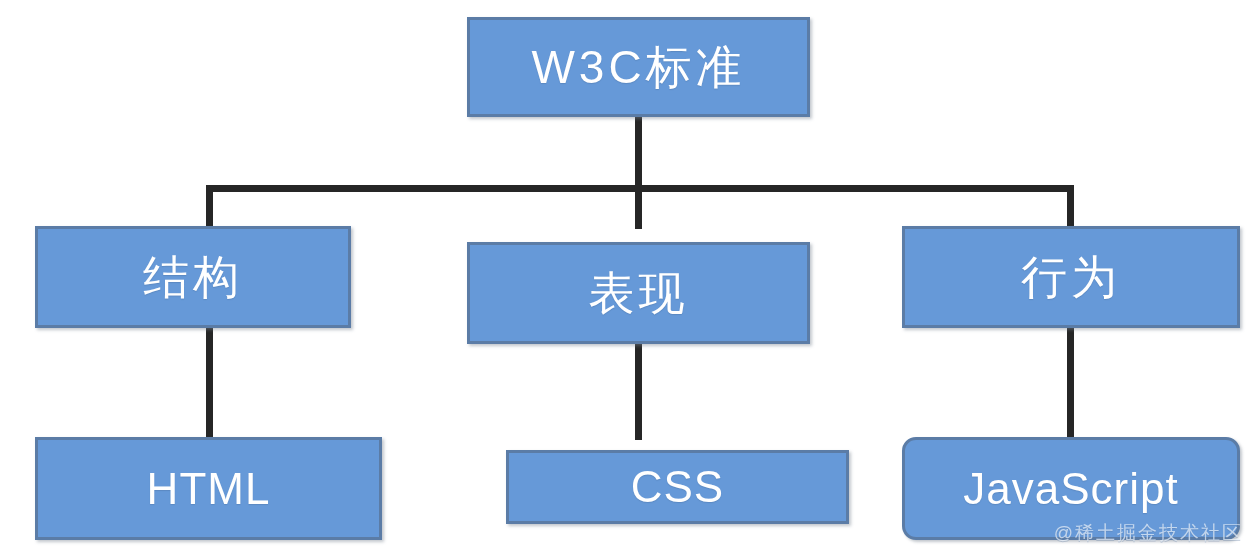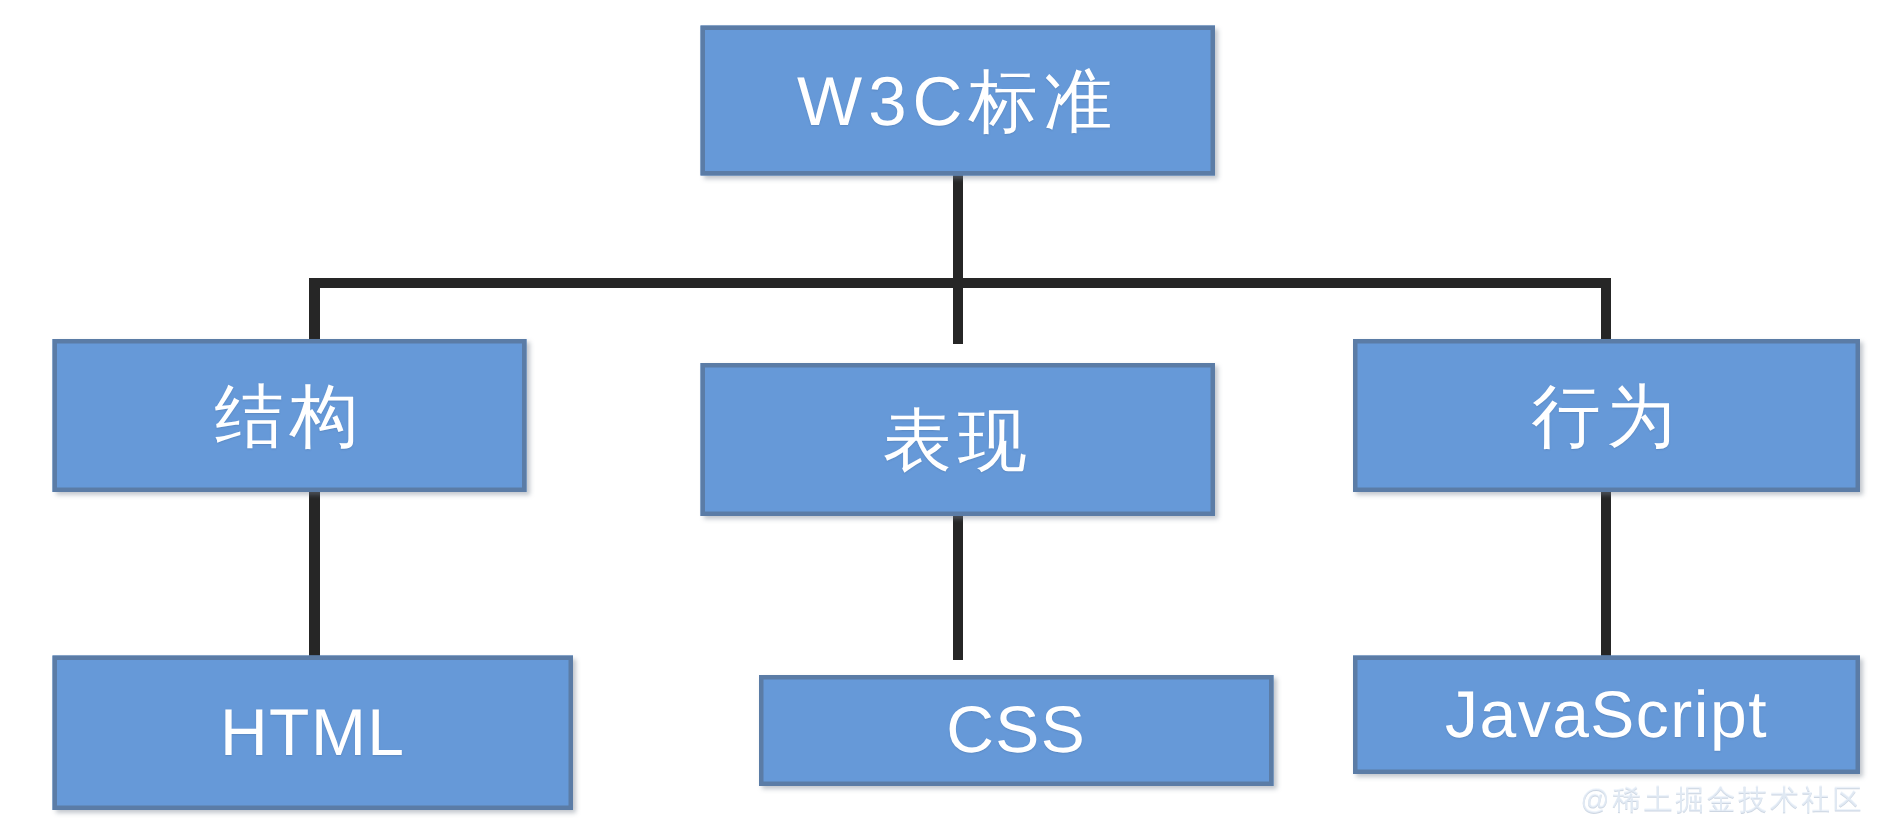--- a/index.html
+++ b/index.html
@@ -54,21 +54,21 @@
   }
   
   #node-root       { left: 467px; top: 17px;  width: 343px; height: 100px; }
   
   #node-structure  { left: 35px;  top: 226px; width: 316px; height: 102px; }
   #node-presentation { left: 467px; top: 226px; width: 343px; height: 102px; margin-top: 16px; }
   #node-behavior   { left: 902px; top: 226px; width: 338px; height: 102px; }
   
   #node-html       { left: 35px;  top: 437px; width: 347px; height: 103px; text-align: right; }
   #node-css        { left: 467px; top: 450px; width: 343px; height: 74px; margin-left: 39px; }
-  #node-javascript { left: 902px; top: 437px; width: 338px; height: 79px; }
+  #node-javascript { left: 902px; top: 437px; width: 338px; height: 103px; border-radius: 14px; }
 
   
   #watermark {
     position: absolute;
     z-index: 3;
     right: 14px;
     bottom: 8px;
     font-size: 19px;
     letter-spacing: 2px;
     color: rgba(232,240,250,0.72);

